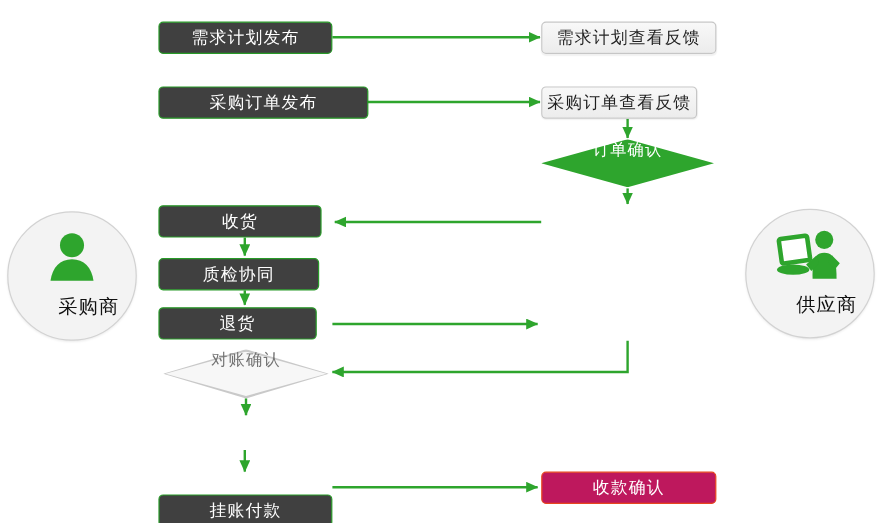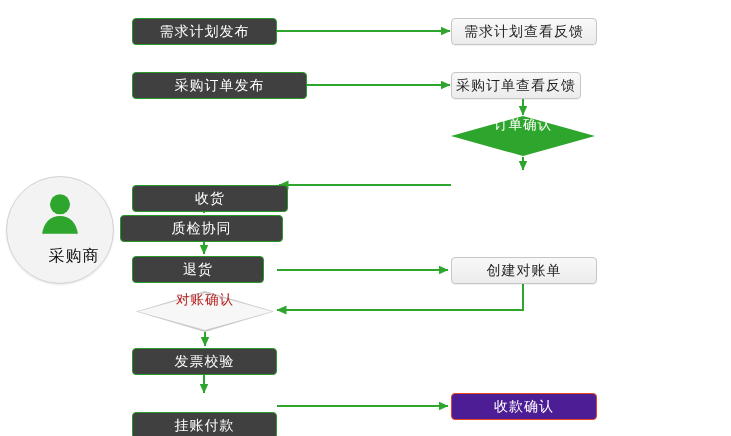--- a/index.html
+++ b/index.html
@@ -6,33 +6,33 @@
   body{font-family:"Liberation Sans","DejaVu Sans",sans-serif;}
   .canvas{position:relative;width:731px;height:436px;background:#ffffff;overflow:hidden;}
 
   .arrow-layer{position:absolute;left:0;top:0;width:731px;height:436px;}
 
   .node{position:absolute;height:27px;display:flex;align-items:center;justify-content:center;
         font-size:14px;border-radius:4px;box-sizing:border-box;letter-spacing:1px;}
   .node.green{background:#404040;border:1px solid #289A28;color:#ffffff;}
   .node.white{background:linear-gradient(#f8f8f8,#ececec);border:1px solid #c6c6c6;color:#1f1f1f;
               box-shadow:0 1px 1px rgba(0,0,0,0.06);}
-  .node.red{background:#4c1d95;border:1px solid #E8461F;color:#ffffff;}
+  .node.red{background:#be185d;border:1px solid #E8461F;color:#ffffff;}
 
   .diamond{position:absolute;display:flex;align-items:flex-start;justify-content:center;}
   .diamond .shape{position:absolute;left:0;top:0;right:0;bottom:0;
         clip-path:polygon(50% 0%,100% 50%,50% 100%,0% 50%);}
   .diamond .shape-inner{position:absolute;left:2px;top:2px;right:2px;bottom:2px;
         clip-path:polygon(50% 0%,100% 50%,50% 100%,0% 50%);}
   .diamond.green-d .shape{background:#2EA52D;}
   .diamond .label{position:relative;font-size:13.5px;letter-spacing:1px;}
   .diamond.green-d .label{color:#ffffff;}
   .diamond.gray-d .shape{background:#c9c9c9;}
   .diamond.gray-d .shape-inner{background:#f7f7f7;}
-  .diamond.gray-d .label{color:#b91c1c;font-family:Liberation Serif, serif;}
+  .diamond.gray-d .label{color:#737373;font-family:Liberation Serif, serif;}
 
   .actor{position:absolute;width:108px;height:108px;border-radius:50%;
          background:#f3f3f3;border:1px solid #d2d2d2;box-sizing:border-box;
          display:flex;flex-direction:column;align-items:center;
          box-shadow:0 1px 2px rgba(0,0,0,0.08);}
   .actor-icon{margin-top:13px;}
   .actor-label{font-size:16px;color:#111111;margin-top:2px;letter-spacing:1px;margin-left:28px;}
 </style>
 </head>
 <body>
@@ -56,46 +56,55 @@
       <path d="M277 270 H448" marker-end="url(#ah)"></path>
       <path d="M523 284 V310 H277" marker-end="url(#ah)"></path>
       <path d="M205 332 V346" marker-end="url(#ah)"></path>
       <path d="M204 375 V393" marker-end="url(#ah)"></path>
       <path d="M277 406 H448" marker-end="url(#ah)"></path>
     </g>
   </svg>
 
   <div class="node green" style="left:132px;top:18px;width:145px">需求计划发布</div>
   <div class="node green" style="left:132px;top:72px;width:175px">采购订单发布</div>
-  <div class="node green" style="left:132px;top:185px;width:156px">收货</div>
-  <div class="node green" style="left:120px;top:215px;width:163px">质检协同</div>
+  <div class="node green" style="left:132px;top:171px;width:136px">收货</div>
+  <div class="node green" style="left:132px;top:215px;width:134px">质检协同</div>
   <div class="node green" style="left:132px;top:256px;width:132px">退货</div>
 
   <div class="diamond gray-d" style="left:136px;top:291px;width:138px;height:41px">
     <span class="shape"></span>
     <span class="shape-inner"></span>
     <span class="label">对账确认</span>
   </div>
 
-  <div class="node green" style="left:132px;top:348px;width:145px">发票校验</div>
   <div class="node green" style="left:132px;top:412px;width:145px">挂账付款</div>
 
   <div class="node white" style="left:451px;top:18px;width:146px">需求计划查看反馈</div>
   <div class="node white" style="left:451px;top:72px;width:130px">采购订单查看反馈</div>
 
   <div class="diamond green-d" style="left:451px;top:116px;width:144px;height:40px">
     <span class="shape"></span>
     <span class="label">订单确认</span>
   </div>
 
-  <div class="node white" style="left:451px;top:257px;width:146px">创建对账单</div>
   <div class="node red" style="left:451px;top:393px;width:146px">收款确认</div>
 
   <div class="actor" style="left:6px;top:176px">
     <svg class="actor-icon" width="58" height="54" viewBox="0 0 110 100">
       <circle cx="55" cy="26" r="19" fill="#2EA52D"></circle>
       <path d="M55 48 C36 48 24 61 21 82 L89 82 C86 61 74 48 55 48 Z" fill="#2EA52D"></path>
     </svg>
     <div class="actor-label">采购商</div>
   </div>
 
+  <div class="actor" style="left:621px;top:174px">
+    <svg class="actor-icon" width="66" height="54" viewBox="0 0 120 100">
+      <rect x="14" y="18" width="44" height="38" rx="3" fill="#ffffff" stroke="#2EA52D" stroke-width="7" transform="rotate(-8 36 37)"></rect>
+      <ellipse cx="34" cy="68" rx="25" ry="8" fill="#2EA52D"></ellipse>
+      <circle cx="82" cy="22" r="14" fill="#2EA52D"></circle>
+      <path d="M64 82 C63 52 68 42 82 42 C97 42 101 54 101 82 Z" fill="#2EA52D"></path>
+      <path d="M70 46 L54 60 L62 70 L74 58 Z" fill="#2EA52D"></path>
+      <path d="M94 46 L106 58 L98 68 L88 56 Z" fill="#2EA52D"></path>
+    </svg>
+    <div class="actor-label">供应商</div>
+  </div>
 
 </div>
 
 </body></html>

